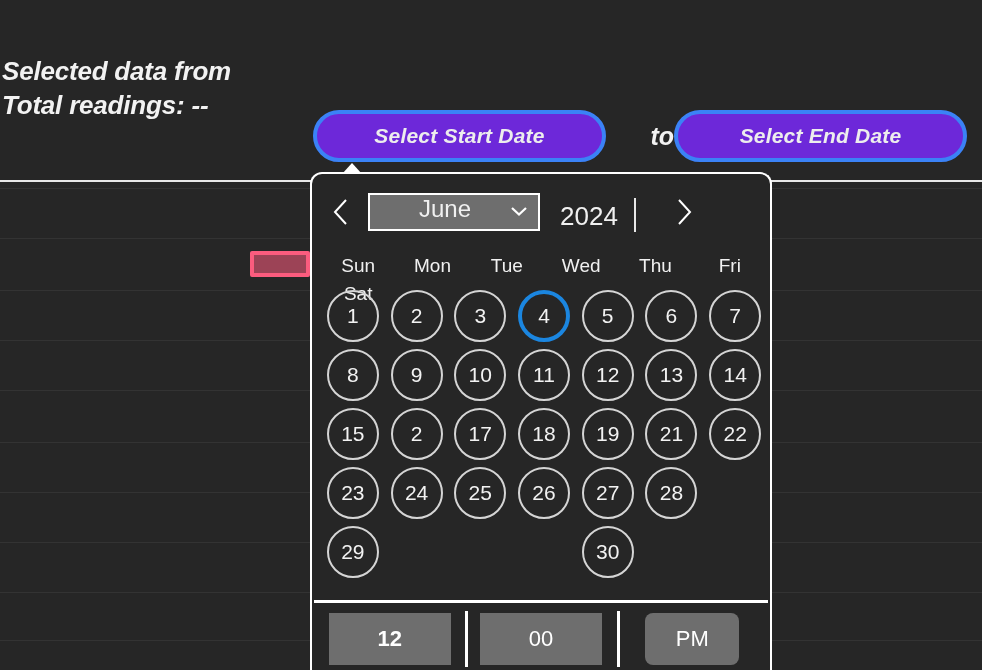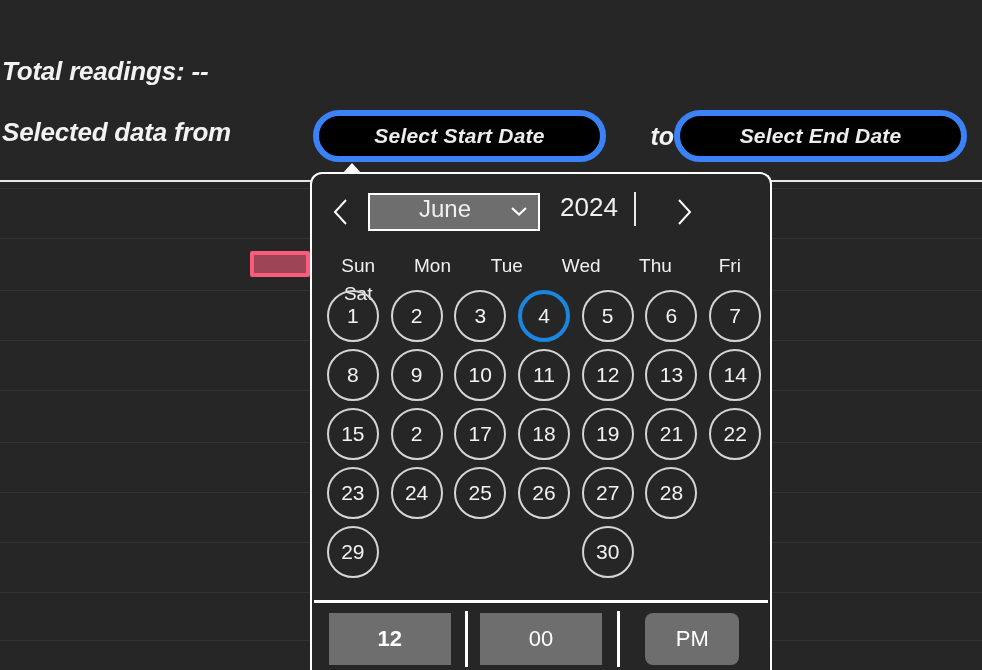--- a/index.html
+++ b/index.html
@@ -52,22 +52,22 @@
     position: absolute;
     left: 313px;
     top: 110px;
     display: flex;
     align-items: center;
     gap: 0px;
   }
   .date-btn {
     height: 52px;
     border-radius: 32px;
-    border: 6px solid #3b82f6;
-    background: #000000;
+    border: 4px solid #3b82f6;
+    background: #6d28d9;
     color: #ededed;
     font-size: 21px;
     font-weight: bold;
     font-style: italic;
     letter-spacing: 0.2px;
     display: flex;
     align-items: center;
     justify-content: center;
     cursor: pointer;
     padding: 0 18px;
@@ -189,21 +189,21 @@
     padding: 0 10px;
     display: flex;
     justify-content: space-between;
     cursor: pointer;
   }
   .month-select .m-label { flex: 1; text-align: center; }
   .year-wrap {
     width: 116px;
     height: 40px;
     display: flex;
-    align-items: flex-start;
+    align-items: flex-end;
     justify-content: center;
     gap: 2px;
     color: #f0f0f0;
     font-size: 26px;
     cursor: text;
   }
   .year-caret {
     width: 2px;
     height: 34px;
     background: #e8e8e8;
@@ -303,25 +303,25 @@
   }
 </style>
 </head>
 <body>
 
 <div id="root">
 
   <div class="header">
 
     <div class="summary">
+      <div class="summary-line">Selected data from</div>
       <div class="summary-line total">
         <span>Total readings:</span>
         <span class="total-value">--</span>
       </div>
-      <div class="summary-line">Selected data from</div>
     </div>
 
     <div class="range-row">
       <div class="date-btn start">Select Start Date</div>
       <div class="range-to">to</div>
       <div class="date-btn end">Select End Date</div>
     </div>
 
   </div>
 

